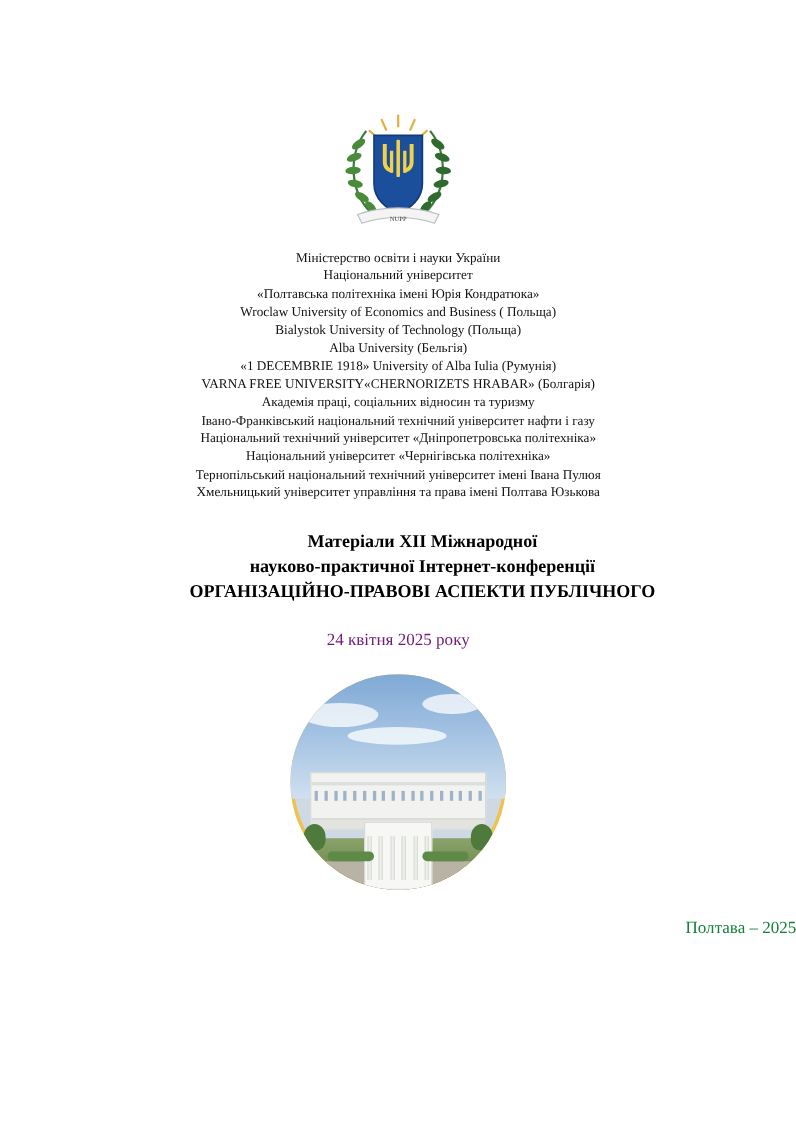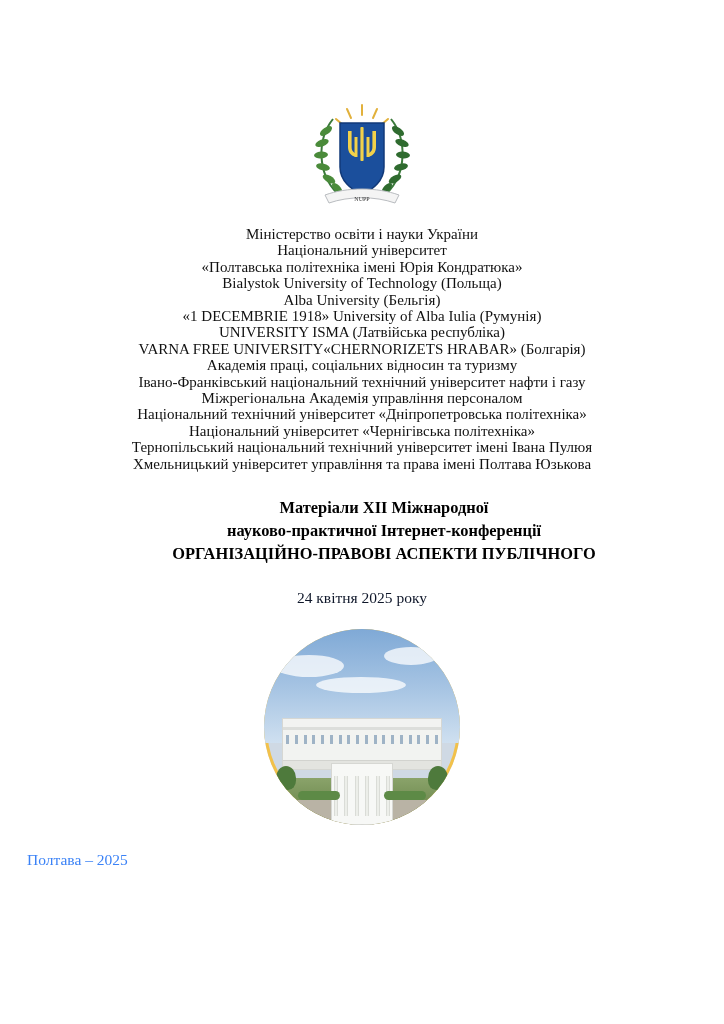--- a/index.html
+++ b/index.html
@@ -33,21 +33,21 @@
   .emblem {
     position: relative;
     width: 118px;
     height: 118px;
   }
 
   
   .orgs {
     margin-top: 10px;
     text-align: center;
-    font-size: 15px;
+    font-size: 12px;
     line-height: 16.4px;
     color: #111;
   }
   .orgs div {
     white-space: nowrap;
   }
 
   
   .title-block {
     margin-top: 24px;
@@ -58,21 +58,21 @@
     color: #000;
     padding-left: 44px;
   }
   .title-block .t-line { white-space: nowrap; }
 
   
   .conf-date {
     margin-top: 24px;
     text-align: center;
     font-size: 15.5px;
-    color: #0f172a;
+    color: #701a75;
   }
 
   
   .photo-wrap {
     display: flex;
     justify-content: center;
     margin-top: 22px;
   }
   .photo-circle {
     position: relative;
@@ -229,24 +229,23 @@
     height: 9px;
     background: #5d8a46;
     border-radius: 5px;
   }
   .shrub-l { left: 34px; width: 42px; }
   .shrub-r { right: 34px; width: 42px; }
 
   
   .footer-place {
     margin-top: 26px;
-    text-align: left;
+    text-align: right;
     font-size: 15.5px;
-    color: #3b82f6;
-    margin-left: 27px;
+    color: #15803d;
   }
 </style>
 </head>
 <body>
 
 <div class="page">
 
   <div class="emblem-wrap">
     <div class="emblem">
       <svg width="118" height="118" viewBox="0 0 118 118" xmlns="http://www.w3.org/2000/svg">
@@ -293,28 +292,27 @@
         <path d="M22 98 C44 90, 74 90, 96 98 L92 106 C72 99, 46 99, 26 106 Z" fill="#f4f4f4" stroke="#b9bcc0" stroke-width="1"></path>
         <text x="59" y="104" text-anchor="middle" font-family="Liberation Serif, serif" font-size="6" fill="#3a3a3a">NUPP</text>
       </svg>
     </div>
   </div>
 
   <div class="orgs">
     <div>Міністерство освіти і науки України</div>
     <div>Національний університет</div>
     <div>«Полтавська політехніка імені Юрія Кондратюка»</div>
+    <div>Wroclaw University of Economics and Business ( Польща)</div>
     <div>Bialystok University of Technology (Польща)</div>
     <div>Alba University (Бельгія)</div>
     <div>«1 DECEMBRIE 1918» University of Alba Iulia (Румунія)</div>
-    <div>UNIVERSITY ISMA (Латвійська республіка)</div>
     <div>VARNA FREE UNIVERSITY«CHERNORIZETS HRABAR» (Болгарія)</div>
     <div>Академія праці, соціальних відносин та туризму</div>
     <div>Івано-Франківський національний технічний університет нафти і газу</div>
-    <div>Міжрегіональна Академія управління персоналом</div>
     <div>Національний технічний університет «Дніпропетровська політехніка»</div>
     <div>Національний університет «Чернігівська політехніка»</div>
     <div>Тернопільський національний технічний університет імені Івана Пулюя</div>
     <div>Хмельницький університет управління та права імені Полтава Юзькова</div>
   </div>
 
   <div class="title-block">
     <div class="t-line">Матеріали XII Міжнародної</div>
     <div class="t-line">науково-практичної Інтернет-конференції</div>
     <div class="t-line">ОРГАНІЗАЦІЙНО-ПРАВОВІ АСПЕКТИ ПУБЛІЧНОГО</div>

